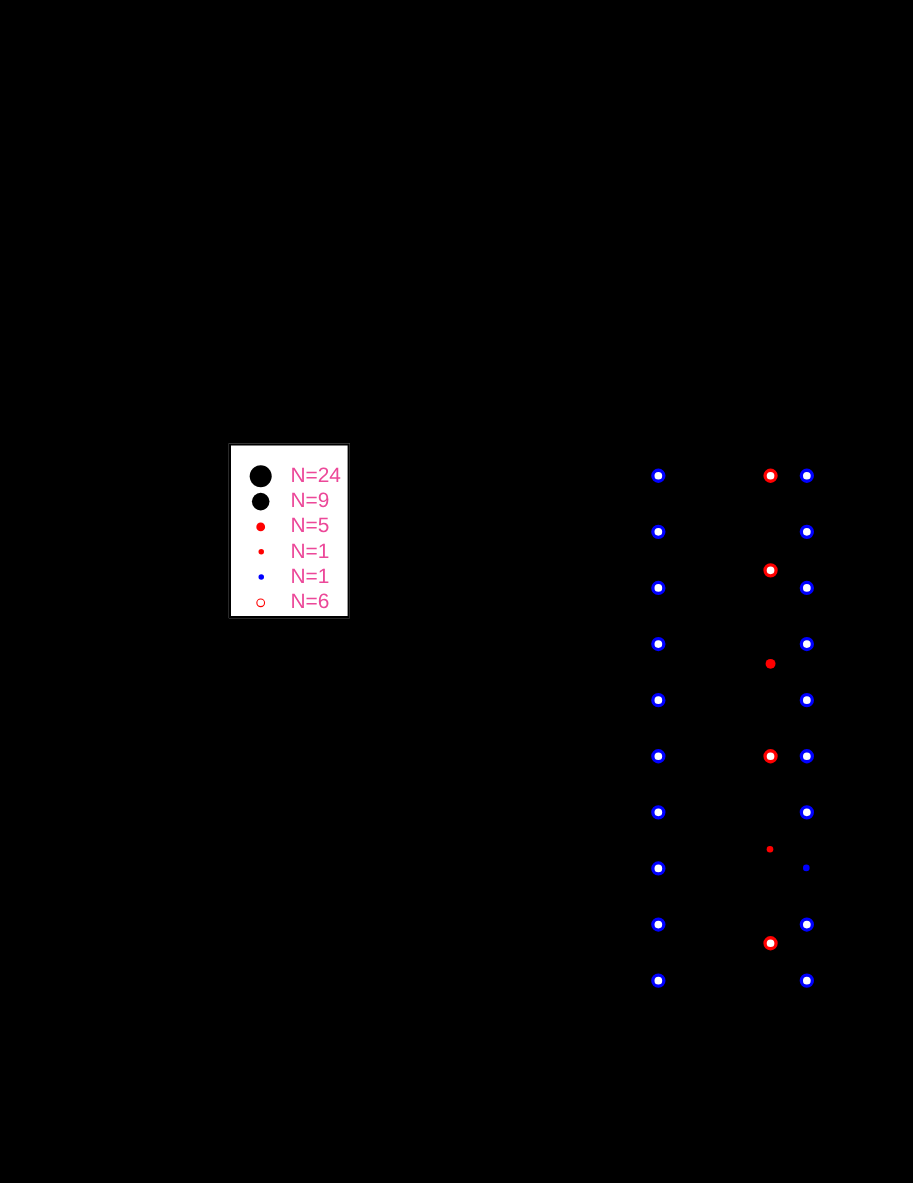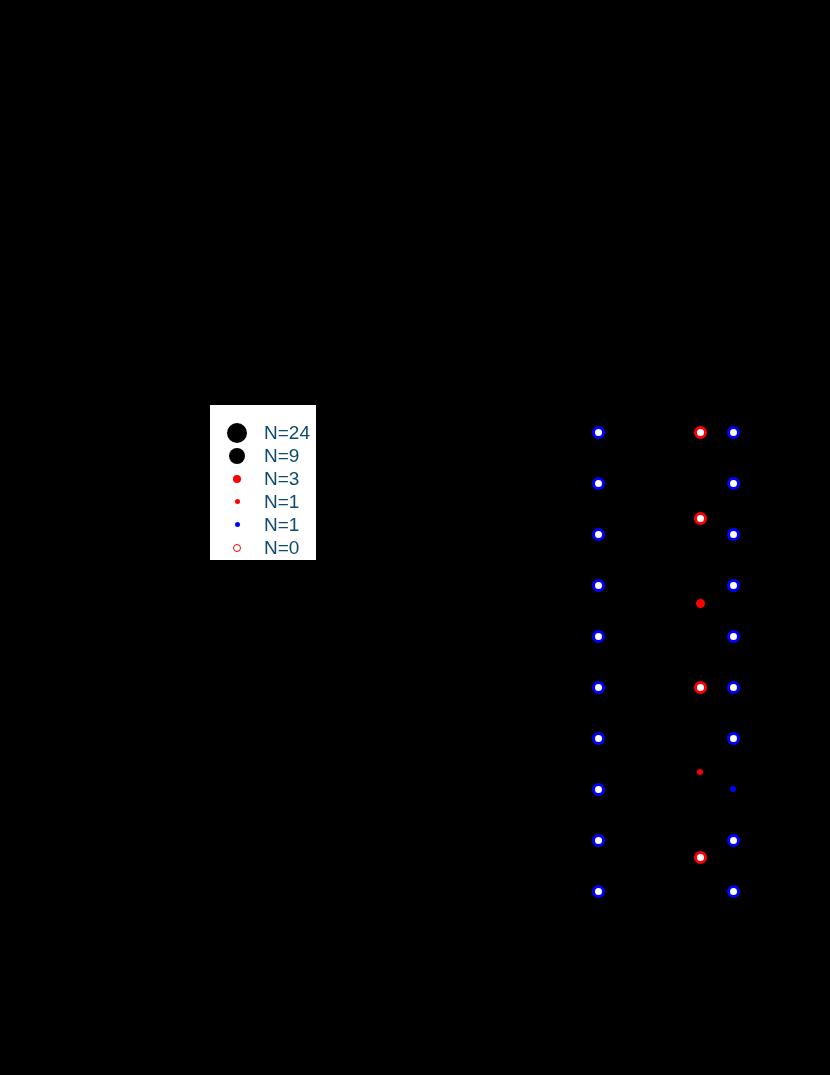--- a/index.html
+++ b/index.html
@@ -26,21 +26,21 @@
   .legend-marker-cell {
     width: 54px;
     display: flex;
     justify-content: center;
     align-items: center;
     flex: 0 0 54px;
   }
   .legend-label {
     font-size: 19px;
     line-height: 1;
-    color: #0c4a6e;
+    color: #ec4899;
     white-space: nowrap;
   }
   .dot { display: inline-block; border-radius: 50%; box-sizing: content-box; }
   .pt { position: absolute; border-radius: 50%; box-sizing: content-box; }
 </style>
 </head>
 <body>
 
 <div id="figure-canvas">
 
@@ -83,35 +83,35 @@
     <div class="legend-row">
       <span class="legend-marker-cell">
         <span class="dot" style="width: 16px; height: 16px; background: rgb(0, 0, 0);"></span>
       </span>
       <span class="legend-label">N=9</span>
     </div>
     <div class="legend-row">
       <span class="legend-marker-cell">
         <span class="dot" style="width: 8px; height: 8px; background: rgb(255, 0, 0);"></span>
       </span>
-      <span class="legend-label">N=3</span>
+      <span class="legend-label">N=5</span>
     </div>
     <div class="legend-row">
       <span class="legend-marker-cell">
         <span class="dot" style="width: 5px; height: 5px; background: rgb(255, 0, 0);"></span>
       </span>
       <span class="legend-label">N=1</span>
     </div>
     <div class="legend-row">
       <span class="legend-marker-cell">
         <span class="dot" style="width: 5px; height: 5px; background: rgb(0, 0, 255);"></span>
       </span>
       <span class="legend-label">N=1</span>
     </div>
     <div class="legend-row">
       <span class="legend-marker-cell">
         <span class="dot" style="width: 6px; height: 6px; background: rgb(255, 255, 255); border: 1.5px solid rgb(255, 0, 0);"></span>
       </span>
-      <span class="legend-label">N=0</span>
+      <span class="legend-label">N=6</span>
     </div>
   </div>
 
 </div>
 
 </body></html>

